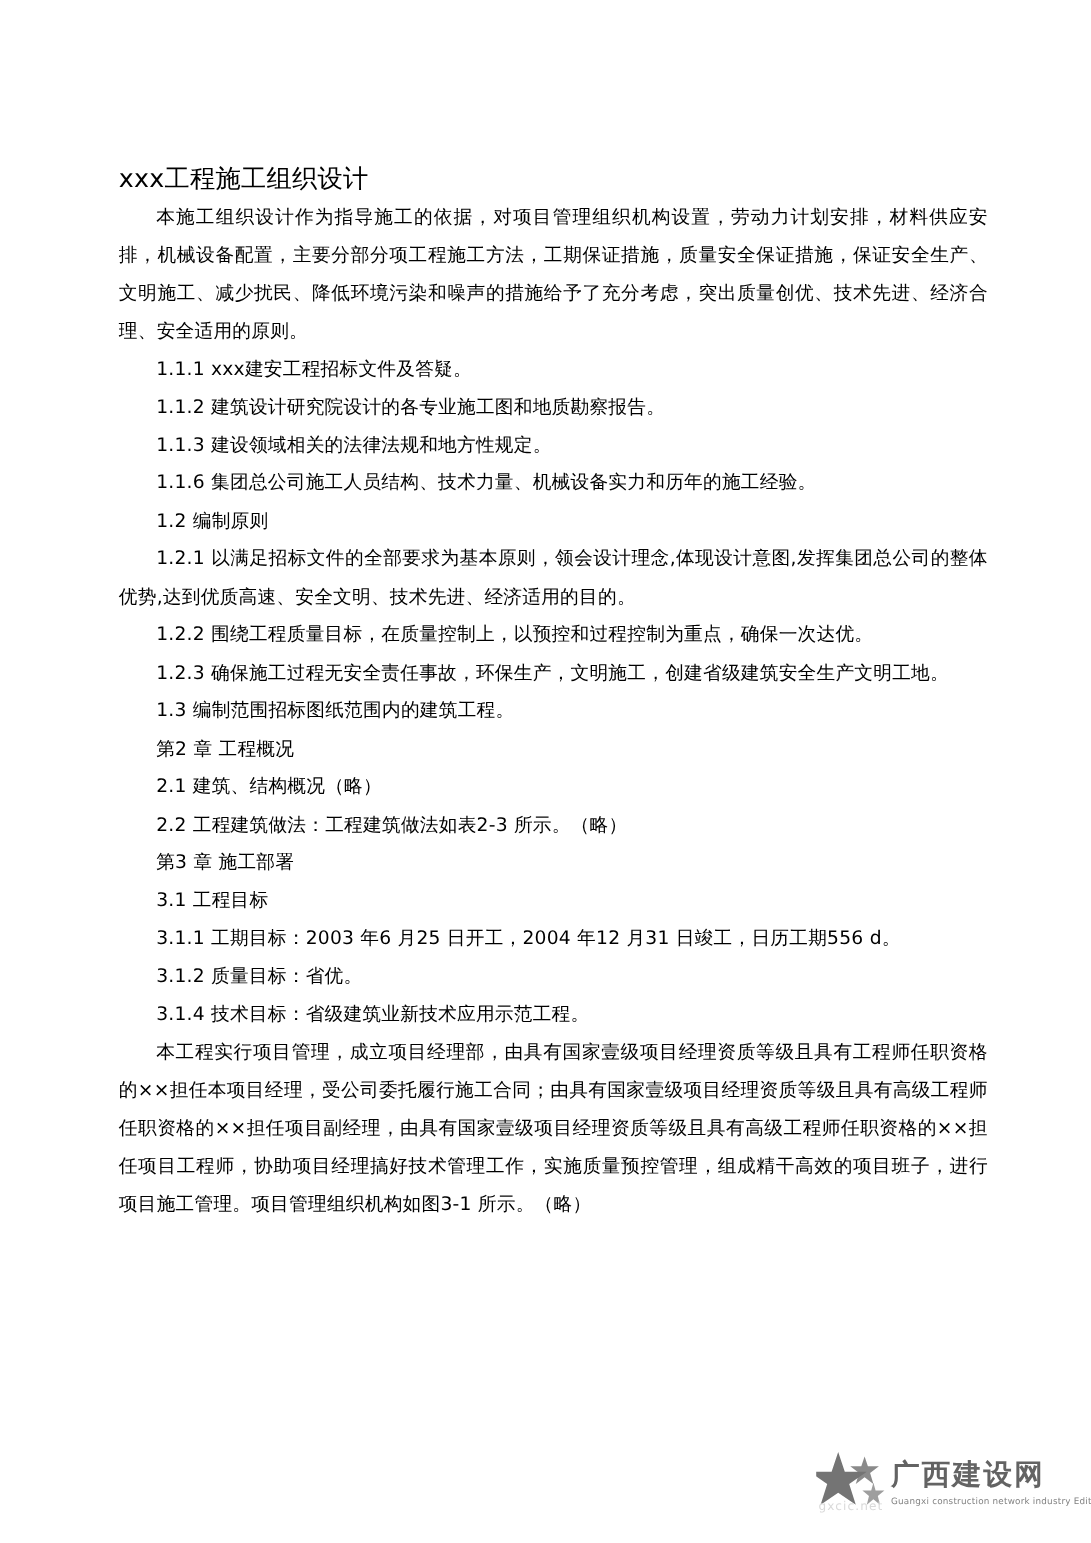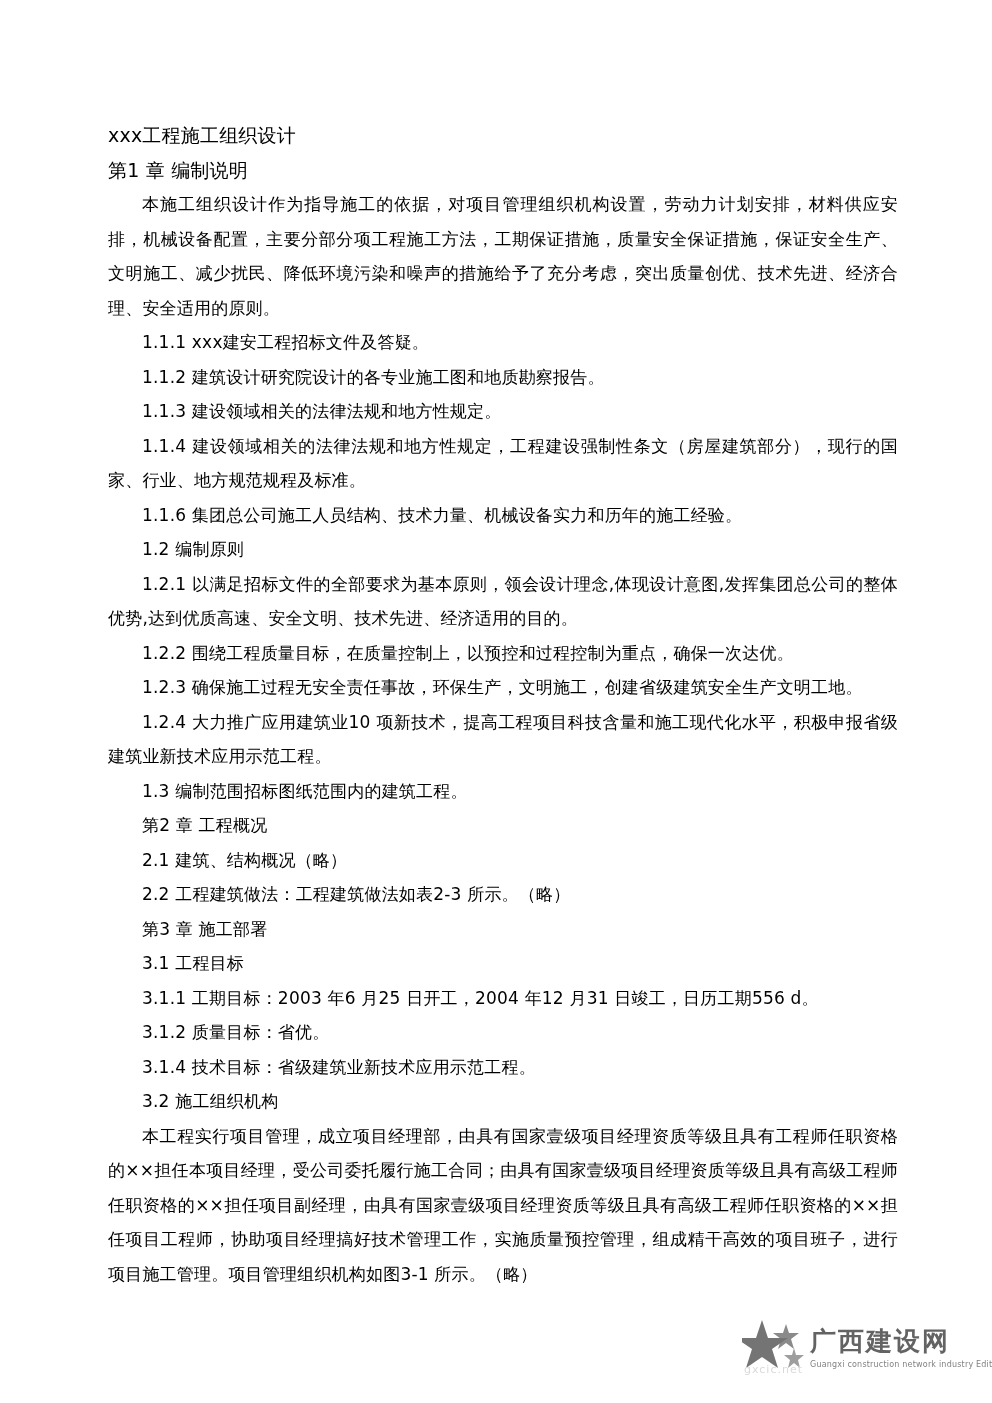--- a/index.html
+++ b/index.html
@@ -19,26 +19,27 @@
     overflow: hidden;
     box-sizing: border-box;
   }
   .doc-body {
     position: absolute;
     left: 108px;
     top: 118px;
     width: 790px;
   }
   .line {
-    font-size: 19px;
+    font-size: 23px;
     line-height: 34.5px;
     letter-spacing: 0.2px;
     white-space: pre-wrap;
     text-align: justify;
     text-justify: inter-ideograph;
+    margin-top: 28px;
   }
   .para {
     font-size: 17px;
     line-height: 34.5px;
     letter-spacing: 0.2px;
     text-indent: 2em;
     text-align: justify;
     text-justify: inter-ideograph;
     white-space: pre-wrap;
   }
@@ -88,42 +89,38 @@
     letter-spacing: 1px;
   }
 </style>
 </head>
 <body>
 
 <div class="page">
 
   <div class="doc-body">
     <div class="line">xxx工程施工组织设计</div>
-    <div class="line">第1 章 编制说明</div>
     <div class="para">本施工组织设计作为指导施工的依据，对项目管理组织机构设置，劳动力计划安排，材料供应安排，机械设备配置，主要分部分项工程施工方法，工期保证措施，质量安全保证措施，保证安全生产、文明施工、减少扰民、降低环境污染和噪声的措施给予了充分考虑，突出质量创优、技术先进、经济合理、安全适用的原则。</div>
     <div class="para">1.1.1 xxx建安工程招标文件及答疑。</div>
     <div class="para">1.1.2 建筑设计研究院设计的各专业施工图和地质勘察报告。</div>
     <div class="para">1.1.3 建设领域相关的法律法规和地方性规定。</div>
-    <div class="para">1.1.4 建设领域相关的法律法规和地方性规定，工程建设强制性条文（房屋建筑部分），现行的国家、行业、地方规范规程及标准。</div>
     <div class="para">1.1.6 集团总公司施工人员结构、技术力量、机械设备实力和历年的施工经验。</div>
     <div class="para">1.2 编制原则</div>
     <div class="para">1.2.1 以满足招标文件的全部要求为基本原则，领会设计理念,体现设计意图,发挥集团总公司的整体优势,达到优质高速、安全文明、技术先进、经济适用的目的。</div>
     <div class="para">1.2.2 围绕工程质量目标，在质量控制上，以预控和过程控制为重点，确保一次达优。</div>
     <div class="para">1.2.3 确保施工过程无安全责任事故，环保生产，文明施工，创建省级建筑安全生产文明工地。</div>
-    <div class="para">1.2.4 大力推广应用建筑业10 项新技术，提高工程项目科技含量和施工现代化水平，积极申报省级建筑业新技术应用示范工程。</div>
     <div class="para">1.3 编制范围招标图纸范围内的建筑工程。</div>
     <div class="para">第2 章 工程概况</div>
     <div class="para">2.1 建筑、结构概况（略）</div>
     <div class="para">2.2 工程建筑做法：工程建筑做法如表2-3 所示。（略）</div>
     <div class="para">第3 章 施工部署</div>
     <div class="para">3.1 工程目标</div>
     <div class="para">3.1.1 工期目标：2003 年6 月25 日开工，2004 年12 月31 日竣工，日历工期556 d。</div>
     <div class="para">3.1.2 质量目标：省优。</div>
     <div class="para">3.1.4 技术目标：省级建筑业新技术应用示范工程。</div>
-    <div class="para">3.2 施工组织机构</div>
     <div class="para">本工程实行项目管理，成立项目经理部，由具有国家壹级项目经理资质等级且具有工程师任职资格的××担任本项目经理，受公司委托履行施工合同；由具有国家壹级项目经理资质等级且具有高级工程师任职资格的××担任项目副经理，由具有国家壹级项目经理资质等级且具有高级工程师任职资格的××担任项目工程师，协助项目经理搞好技术管理工作，实施质量预控管理，组成精干高效的项目班子，进行项目施工管理。项目管理组织机构如图3-1 所示。（略）</div>
 
   </div>
 
   <div class="watermark">
     <div class="wm-star">
       <svg width="66" height="60" viewBox="0 0 66 60">
         <polygon points="20,2 26,20 46,20 30,31 36,50 20,39 4,50 10,31 -6,20 14,20" fill="#6d6d6d"></polygon>
         <polygon points="44,6 47,15 57,15 49,21 52,31 44,25 36,31 39,21 31,15 41,15" fill="#6d6d6d" opacity="0.85"></polygon>
         <polygon points="52,30 54,37 62,37 56,42 58,50 52,45 46,50 48,42 42,37 50,37" fill="#6d6d6d" opacity="0.7"></polygon>

